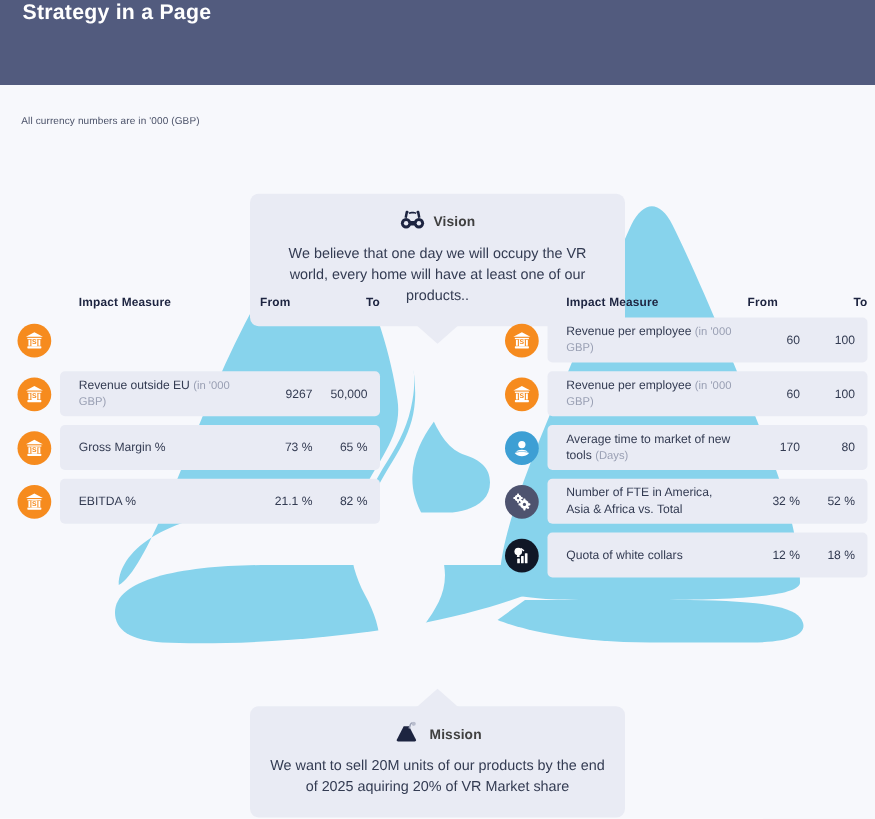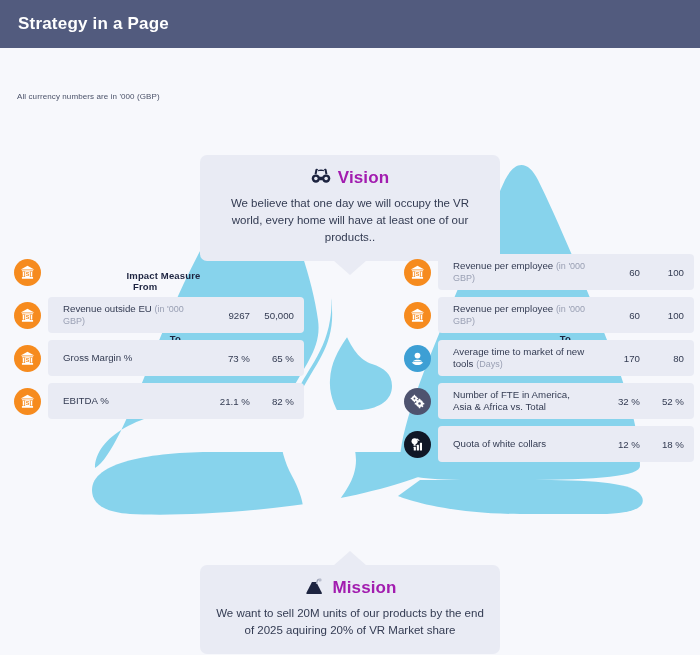--- a/index.html
+++ b/index.html
@@ -12,23 +12,23 @@
   #root {
     position: relative;
     width: 700px; height: 655px;
     background: #f7f8fc;
     overflow: hidden;
   }
 
   
   .topbar {
     position: absolute; left: 0; top: 0;
-    width: 700px; height: 48px;
+    width: 700px; height: 68px;
     background: #525b7e;
-    display: flex; align-items: center;
+    display: flex; 
   }
   .topbar-title {
     color: #ffffff;
     font-size: 17px;
     font-weight: bold;
     letter-spacing: 0.2px;
     padding-left: 18px;
   }
 
   
@@ -62,21 +62,21 @@
   .bubble-vision { left: 200px; top: 87px; padding: 12px 14px 15px; }
   .bubble-mission { left: 200px; top: 497px; padding: 12px 14px 15px; }
 
   .bubble-head {
     display: flex; align-items: center; justify-content: center;
     gap: 7px;
     height: 22px;
     margin-bottom: 6px;
   }
   .bubble-head-label {
-    font-size: 17px; font-weight: bold; color: #a21caf;
+    font-size: 11px; font-weight: bold; color: #404040;
     letter-spacing: 0.1px;
   }
   .bubble-body {
     text-align: center;
     font-size: 11.5px;
     line-height: 17px;
     color: #333b52;
   }
   
   .tail-down {
@@ -103,21 +103,20 @@
   }
   .table-left  { left: 14px;  top: 162px; }
   .table-right { left: 404px; top: 162px; }
 
   .thead {
     display: flex; align-items: center;
     height: 24px;
     font-size: 9.5px; font-weight: bold;
     color: #1d2440;
     letter-spacing: 0.15px;
-    flex-direction: column;
   }
   .th-spacer { width: 40px; flex: 0 0 40px; }
   .th-measure { flex: 1 1 auto; padding-left: 9px; }
   .th-from { width: 52px; flex: 0 0 52px; text-align: left; }
   .th-to   { width: 44px; flex: 0 0 44px; text-align: right; }
 
   .row {
     display: flex; align-items: center;
     height: 36px;
     margin-bottom: 7px;

